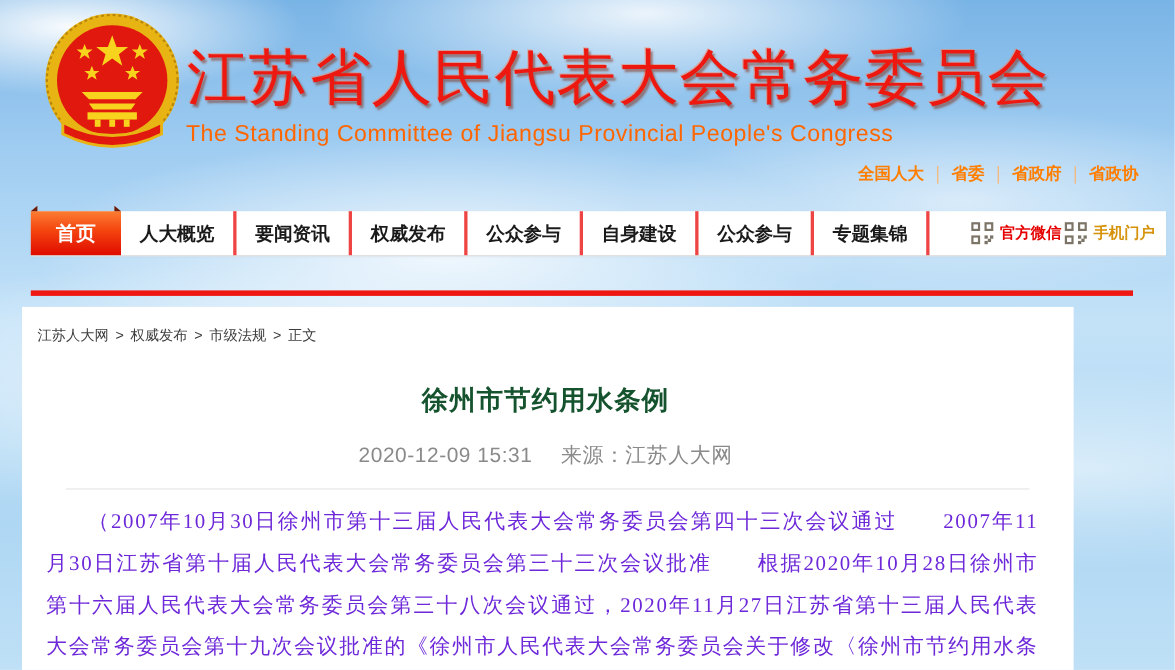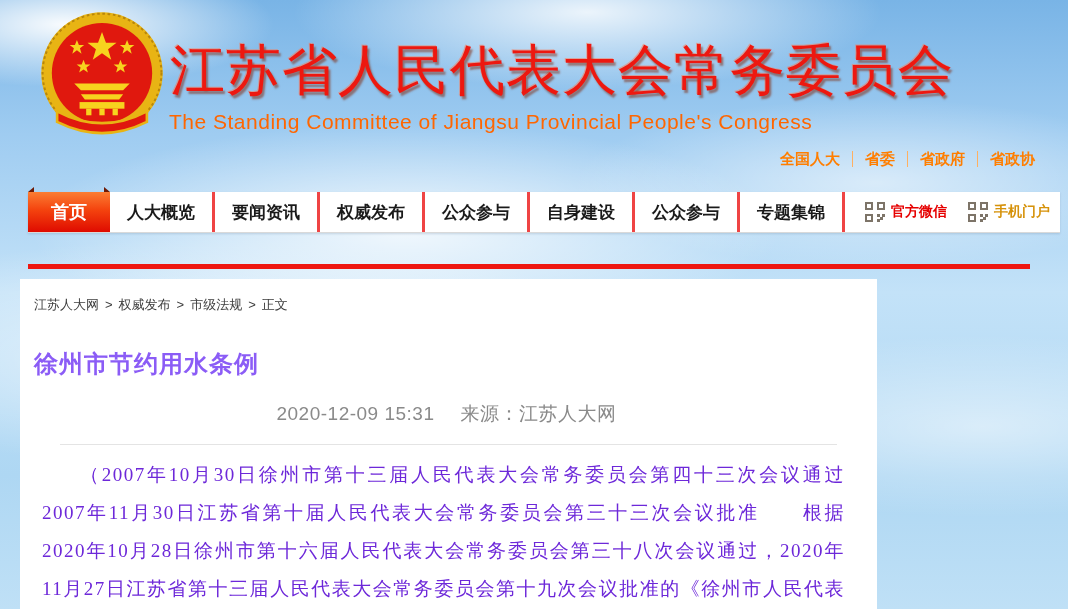--- a/index.html
+++ b/index.html
@@ -61,42 +61,42 @@
   .nav-home::before { left: 0; border-left: 6px solid transparent; }
   .nav-home::after  { right: 0; border-right: 6px solid transparent; }
   .nav-item {
     flex: 0 0 105px; display: flex; align-items: center; justify-content: center;
     font-size: 17px; font-weight: bold; color: #1a1a1a; cursor: pointer;
     border-right: 3px solid #ef4444;
   }
   .nav-item:last-of-type { border-right: none; }
   .nav-qr {
     flex: 1; display: flex; align-items: center; justify-content: flex-end;
-    gap: 20px; padding-right: 10px;
+    gap: 2px; padding-right: 10px;
   }
   .qr-group { display: flex; align-items: center; gap: 5px; cursor: pointer; }
   .qr-icon { width: 22px; height: 22px; display: block; }
   .qr-label { font-size: 14px; font-weight: bold; white-space: nowrap; }
   .qr-label.red  { color: #e60000; }
   .qr-label.gold { color: #d6920a; font-family: Liberation Serif, serif; }
 
   
   .red-line { position: absolute; left: 28px; top: 264px; width: 1002px; height: 5px; background: #ee1711; }
 
   
   .content {
-    position: absolute; left: 20px; top: 279px; width: 857px; height: 330px;
+    position: absolute; left: 20px; top: 279px; width: 956px; height: 330px;
     background: #ffffff; padding: 17px 18px 0 14px;
   }
   .breadcrumb { font-size: 13px; color: #3d3d3d; }
   .breadcrumb a { color: #3d3d3d; text-decoration: none; cursor: pointer; }
   .breadcrumb .sep { margin: 0 6px; color: #3d3d3d; }
   .article-title {
-    margin-top: 34px; text-align: left;
-    font-size: 24px; font-weight: bold; color: #8b5cf6; letter-spacing: 1px;
+    margin-top: 34px; text-align: center;
+    font-size: 24px; font-weight: bold; color: #14532d; letter-spacing: 1px;
   }
   .article-meta {
     margin-top: 21px; text-align: center; font-size: 19px; color: #8a8a8a; letter-spacing: .5px;
   }
   .article-meta .src { margin-left: 26px; }
   .meta-divider { margin: 17px 22px 0 26px; border: none; border-top: 1px solid #e4e4e4; height: 0; }
   .article-body {
     margin-top: 11px; padding: 0 14px 0 8px;
     font-family: "Liberation Serif", "DejaVu Serif", serif;
     font-size: 19px; color: #6d28d9; line-height: 38px;

